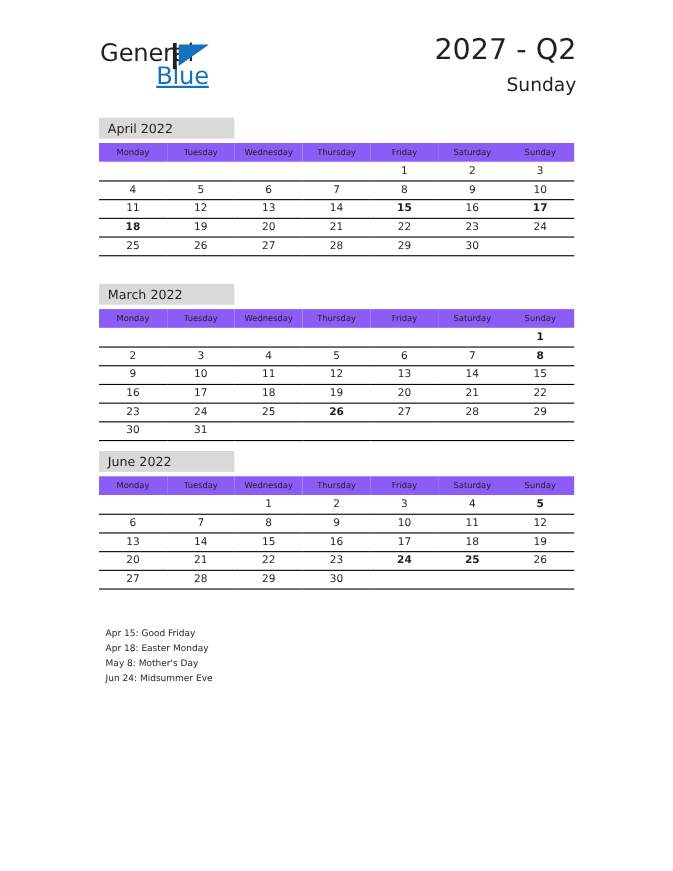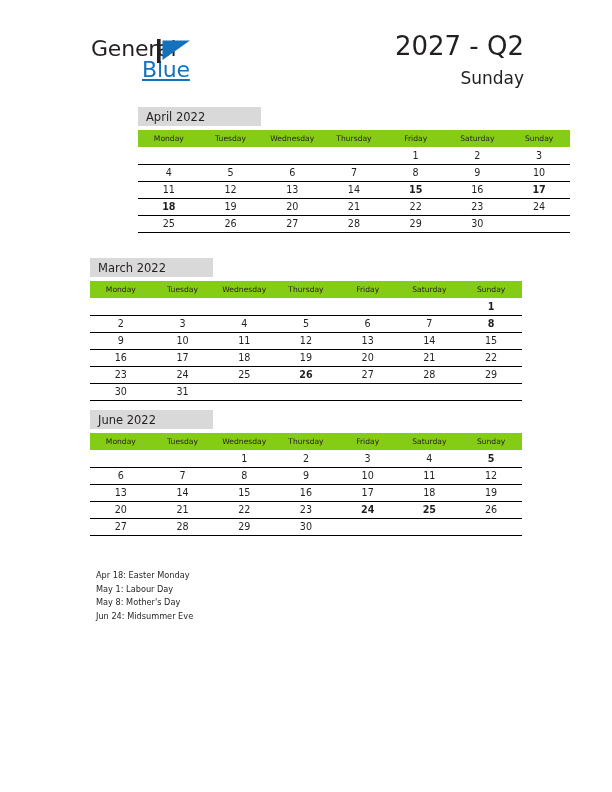--- a/index.html
+++ b/index.html
@@ -79,21 +79,21 @@
     margin-top: 4px;
     white-space: nowrap;
   }
 
   
   .month-block {
     position: absolute;
     left: 90px;
     width: 432px;
   }
-  #month-block-0 { top: 107px; margin-left: 48px; }
+  #month-block-0 { top: 107px; }
   #month-block-1 { top: 258px; }
   #month-block-2 { top: 410px; }
 
   .month-name-bar {
     background: #d9d9d9;
     width: 123px;
     height: 19px;
     padding: 0 0 0 8px;
     display: flex;
     align-items: center;
@@ -104,21 +104,21 @@
     white-space: nowrap;
   }
 
   table.cal {
     width: 432px;
     border-collapse: collapse;
     table-layout: fixed;
     margin-top: 4px;
   }
   table.cal th {
-    background: #84cc16;
+    background: #8b5cf6;
     font-size: 7.6px;
     font-weight: normal;
     color: #231f20;
     height: 17px;
     text-align: center;
     border: none;
     padding: 0;
   }
   table.cal td {
     height: 17px;
@@ -372,17 +372,17 @@
           <td>30</td>
           <td class="empty"></td>
           <td class="empty"></td>
           <td class="empty"></td>
         </tr>
       </tbody>
   </table>
 </div>
 
 <div id="holiday-list">
+    <div class="holiday-item">Apr 15: Good Friday</div>
     <div class="holiday-item">Apr 18: Easter Monday</div>
-    <div class="holiday-item">May 1: Labour Day</div>
     <div class="holiday-item">May 8: Mother's Day</div>
     <div class="holiday-item">Jun 24: Midsummer Eve</div>
   </div>
 
 </body></html>

